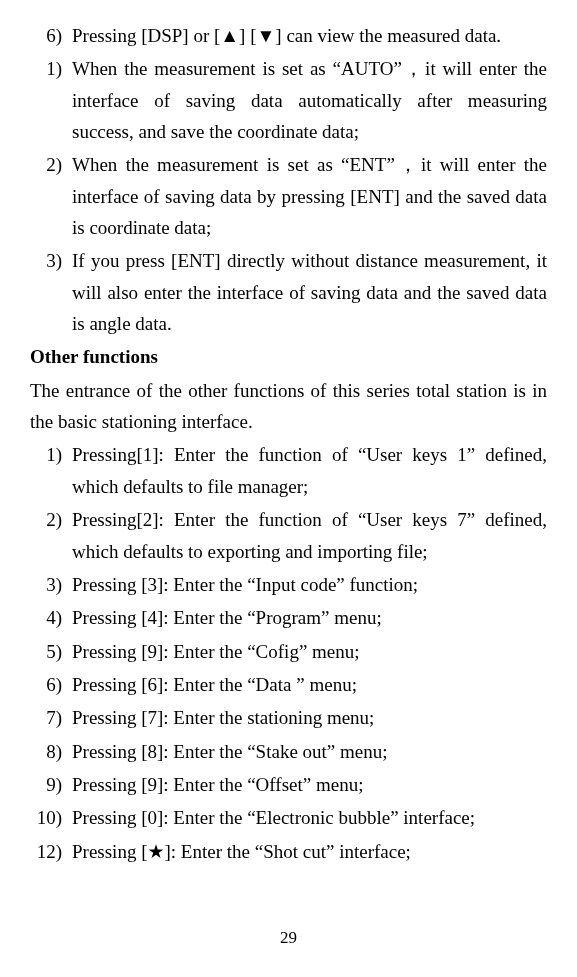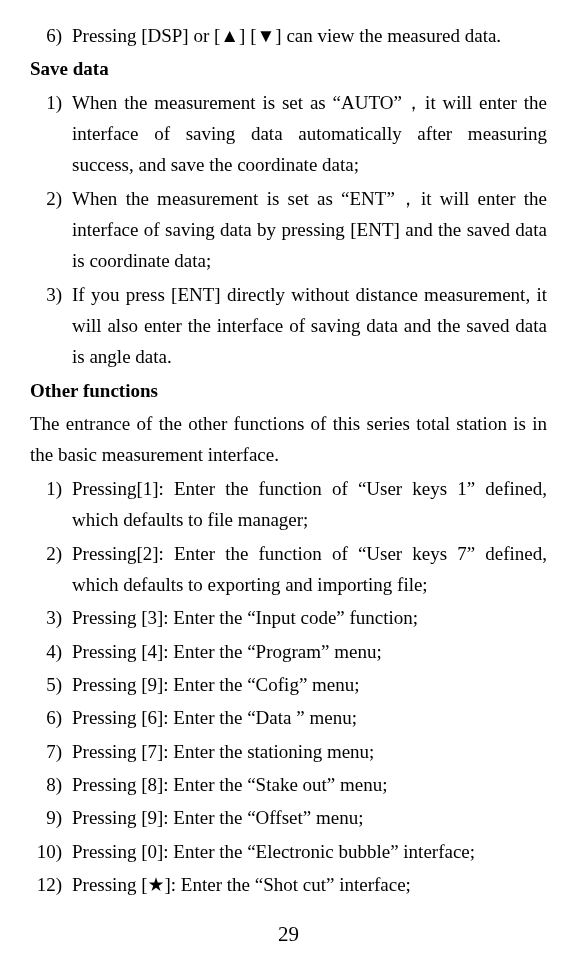--- a/index.html
+++ b/index.html
@@ -48,52 +48,51 @@
     .indent-text {
       padding-left: 52px;
       text-align: justify;
     }
     .page-num {
       position: absolute;
       bottom: 25px;
       left: 0;
       width: 100%;
       text-align: center;
-      font-size: 21px;
+      font-size: 17px;
     }
   </style>
 </head>
 <body>
 
 <div class="content">
 
 
   <div class="list-item">
     <div class="list-num">6)</div>
     <div class="list-text">Pressing [DSP] or [▲] [▼] can view the measured data.</div>
   </div>
 
-  <div class="heading">Save data</div>
 
   <div class="list-item">
     <div class="list-num">1)</div>
     <div class="list-text">When the measurement is set as “AUTO”，it will enter the interface of saving data automatically after measuring success, and save the coordinate data;</div>
   </div>
   <div class="list-item">
     <div class="list-num">2)</div>
     <div class="list-text">When the measurement is set as “ENT”，it will enter the interface of saving data by pressing [ENT] and the saved data is coordinate data;</div>
   </div>
   <div class="list-item">
     <div class="list-num">3)</div>
     <div class="list-text">If you press [ENT] directly without distance measurement, it will also enter the interface of saving data and the saved data is angle data.</div>
   </div>
 
   <div class="heading">Other functions</div>
 
-  <div class="para">The entrance of the other functions of this series total station is in the basic measurement interface.</div>
+  <div class="para">The entrance of the other functions of this series total station is in the basic stationing interface.</div>
 
   <div class="list-item">
     <div class="list-num">1)</div>
     <div class="list-text">Pressing[1]: Enter the function of “User keys 1” defined, which defaults to file manager;</div>
   </div>
   <div class="list-item">
     <div class="list-num">2)</div>
     <div class="list-text">Pressing[2]: Enter the function of “User keys 7” defined, which defaults to exporting and importing file;</div>
   </div>
   <div class="list-item">

